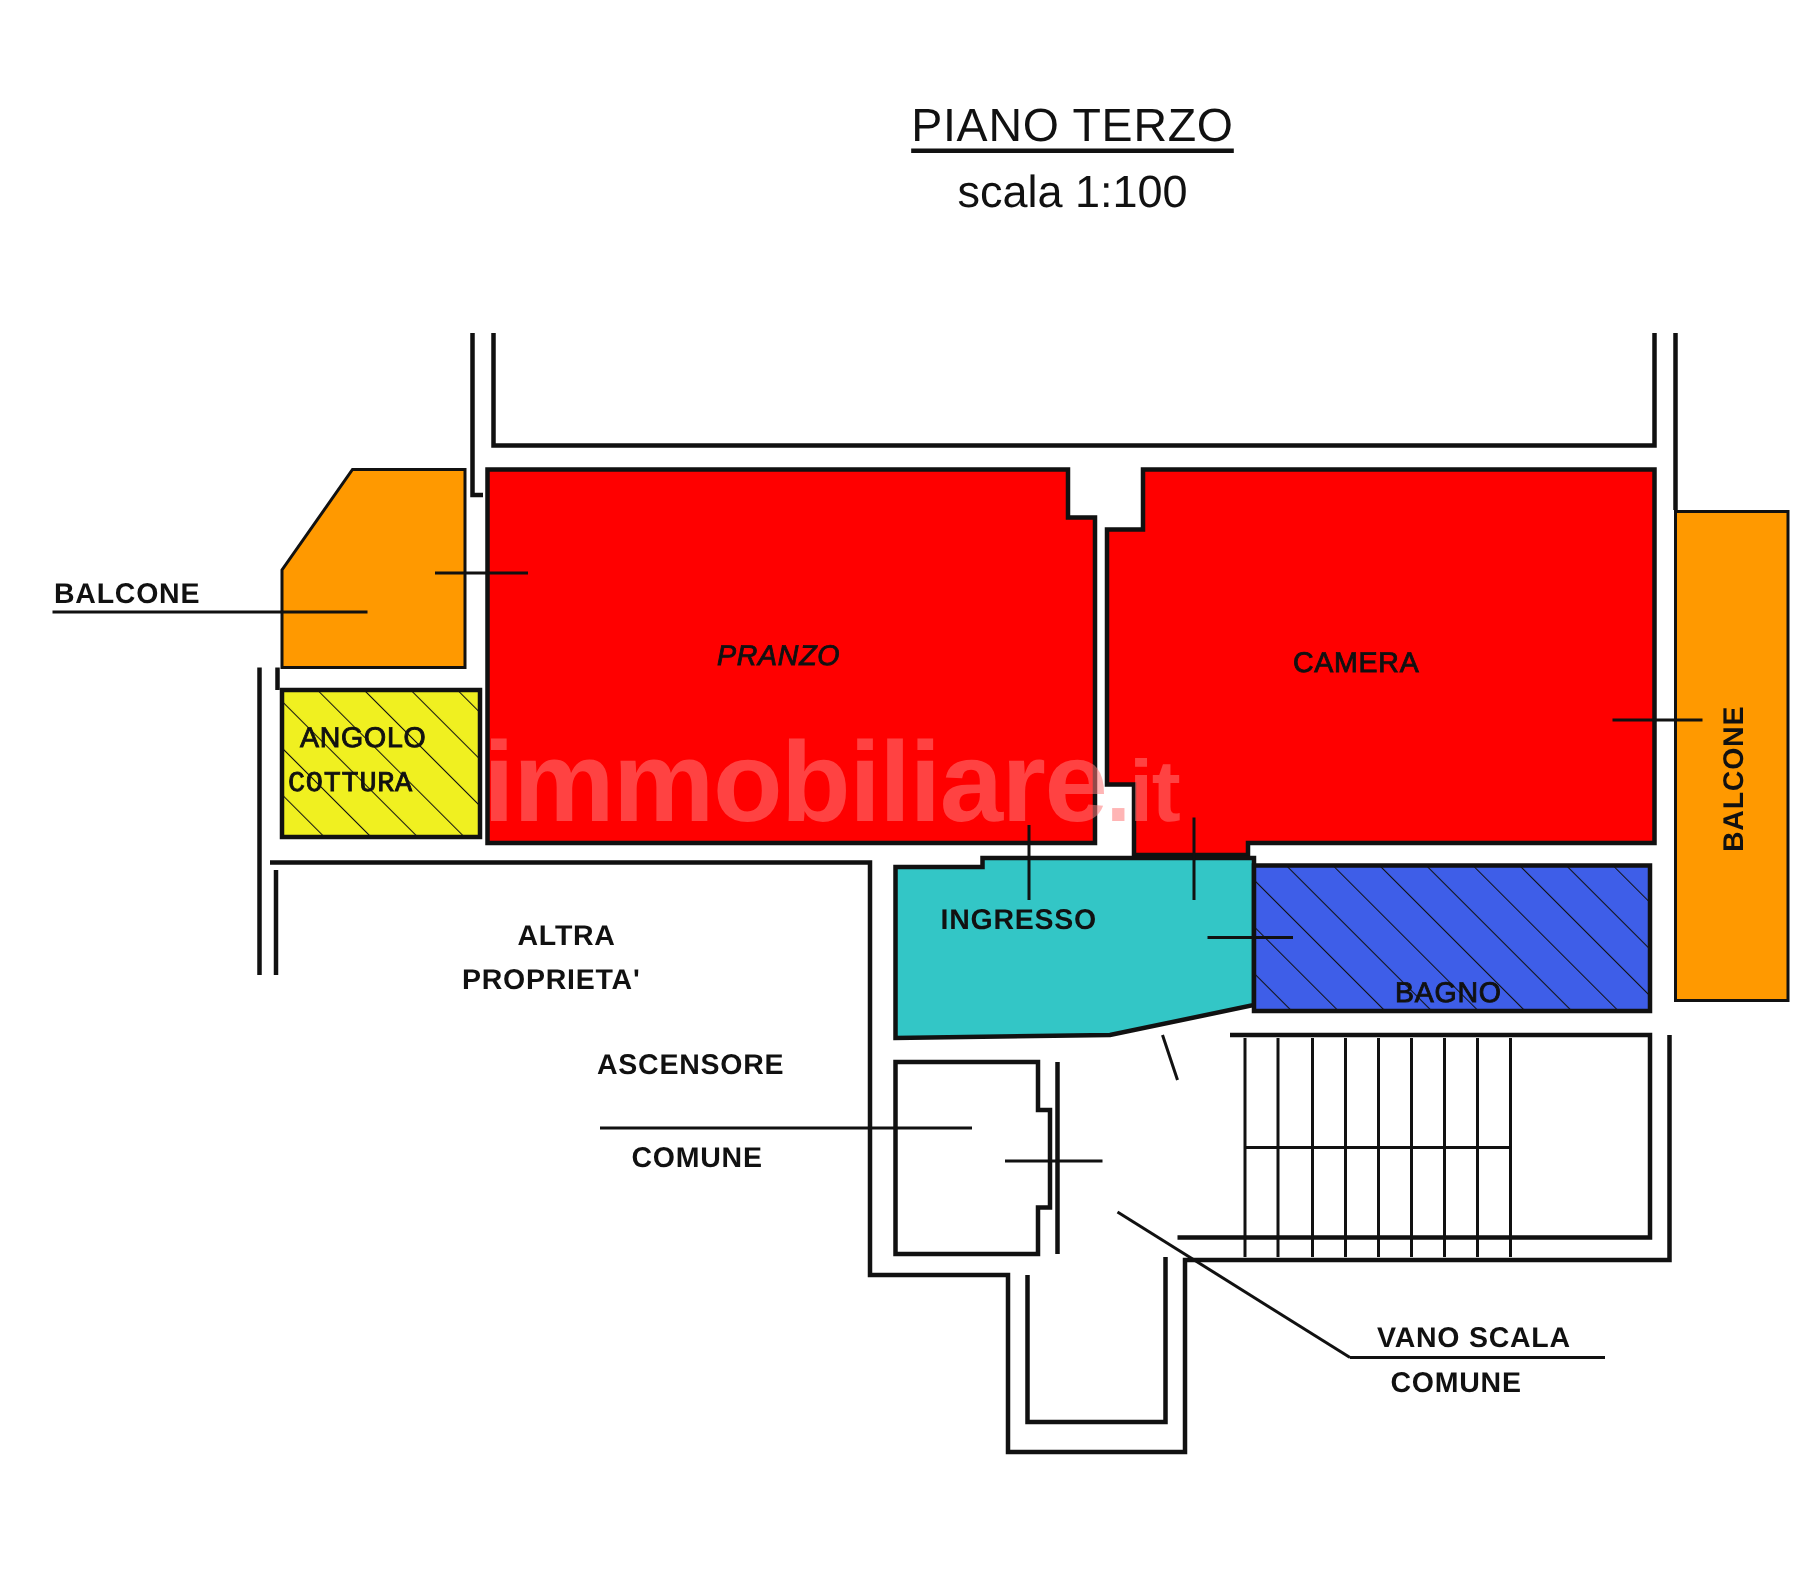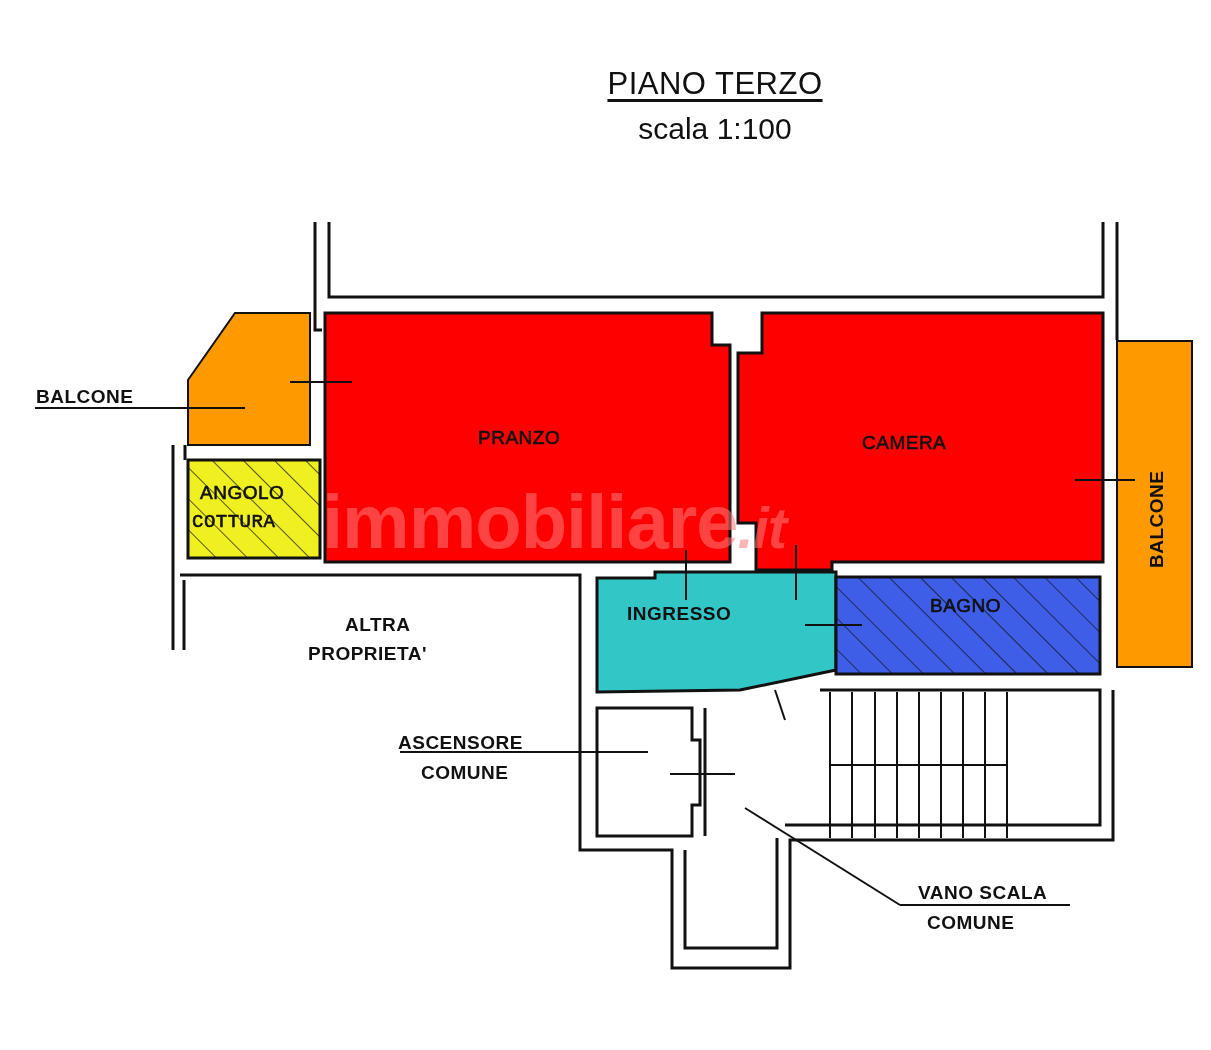--- a/index.html
+++ b/index.html
@@ -7,21 +7,21 @@
          font-family: "Liberation Sans", sans-serif; }
   #plan { position: absolute; left: 0; top: 0; }
   .title { position: absolute; left: 0; width: 1430px; text-align: center; color: #111; }
   #title-main { top: 66px; font-size: 31px; letter-spacing: 0.5px; }
   #title-main span { text-decoration: underline; text-decoration-thickness: 3px; text-underline-offset: 5px; }
   #title-scale { top: 112px; font-size: 30px; }
   .lbl { position: absolute; font-weight: bold; color: #111; font-size: 19px; letter-spacing: 0.5px; white-space: nowrap; }
   .lbl.room { font-weight: normal; font-size: 19px; -webkit-text-stroke: 0.6px #111; }
   .wm { position: absolute; left: 322px; top: 478px; font-size: 76px; font-weight: bold;
         color: rgba(255,120,120,0.55); letter-spacing: -1px; white-space: nowrap; pointer-events: none; }
-  .wm small { font-size: 58px; font-style: italic; }
+  .wm small { font-size: 58px; }
 </style>
 </head>
 <body>
 
 <svg id="plan" width="1211" height="1050" viewBox="0 0 1211 1050" xmlns="http://www.w3.org/2000/svg">
   <defs>
     <pattern id="hatch" patternUnits="userSpaceOnUse" width="22" height="22" patternTransform="rotate(-45)">
       <line x1="0" y1="0" x2="0" y2="22" stroke="#111" stroke-width="1.4"></line>
     </pattern>
   </defs>
@@ -91,33 +91,33 @@
     <line x1="745" y1="808" x2="900" y2="905"></line>
     <line x1="900" y1="905" x2="1070" y2="905"></line>
   </g>
 </svg>
 
 <div class="title" id="title-main"><span>PIANO TERZO</span></div>
 <div class="title" id="title-scale">scala 1:100</div>
 
 <div class="lbl" style="left:36px;top:386px;font-size:19px;">BALCONE</div>
 
-<div class="lbl room" style="left:478px;top:427px;">PRANZO</div>
+<div class="lbl room" style="left:478px;top:427px;font-style:italic;">PRANZO</div>
 <div class="lbl room" style="left:862px;top:432px;">CAMERA</div>
 
 <div class="lbl room" style="left:200px;top:482px;">ANGOLO</div>
 <div class="lbl room" style="left:192px;top:511px;font-family:Liberation Mono, monospace;">COTTURA</div>
 
 <div class="lbl" style="left:1146px;top:568px;transform:rotate(-90deg);transform-origin:left top;">BALCONE</div>
 
 <div class="lbl" style="left:627px;top:603px;">INGRESSO</div>
-<div class="lbl room" style="left:930px;top:595px;">BAGNO</div>
+<div class="lbl room" style="left:930px;top:652px;">BAGNO</div>
 
 <div class="lbl" style="left:345px;top:614px;">ALTRA</div>
 <div class="lbl" style="left:308px;top:643px;">PROPRIETA'</div>
 
-<div class="lbl" style="left:398px;top:732px;">ASCENSORE</div>
+<div class="lbl" style="left:398px;top:700px;">ASCENSORE</div>
 <div class="lbl" style="left:421px;top:762px;">COMUNE</div>
 
 <div class="lbl" style="left:902px;top:882px;margin-left:16px;">VANO SCALA</div>
 <div class="lbl" style="left:927px;top:912px;">COMUNE</div>
 
 <div class="wm"><span>immobiliare</span><small>.it</small></div>
 
 </body></html>

